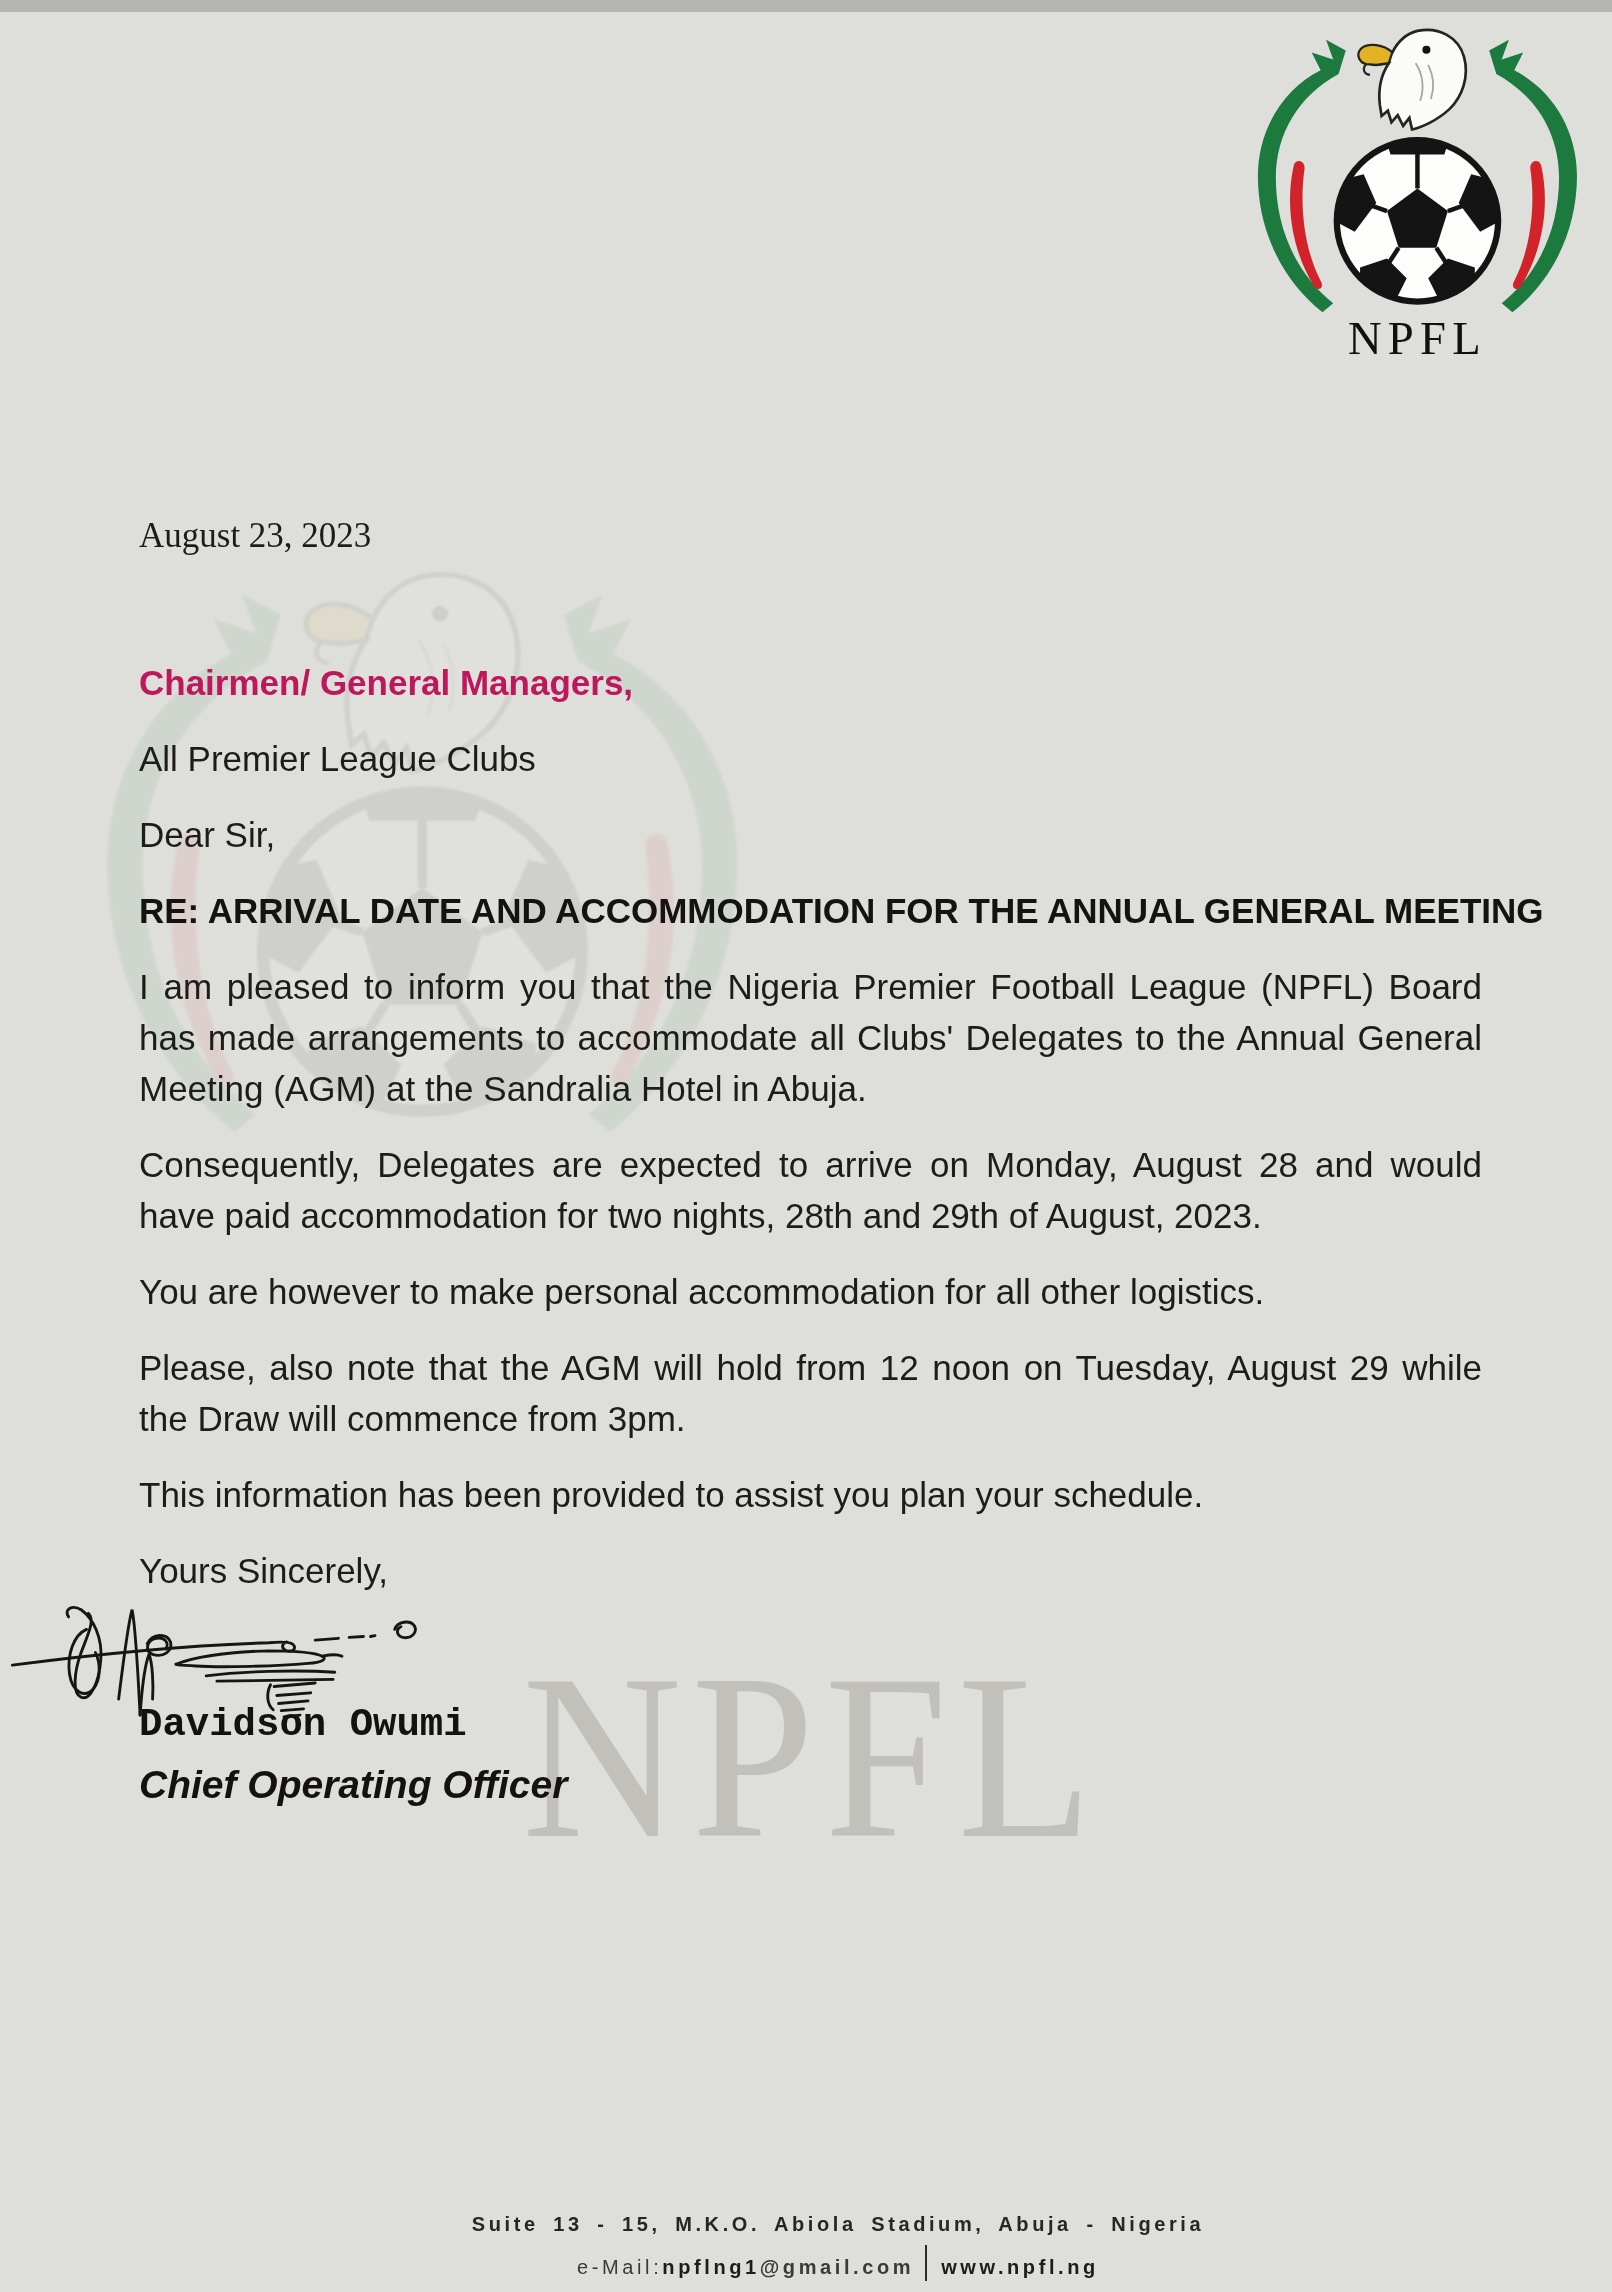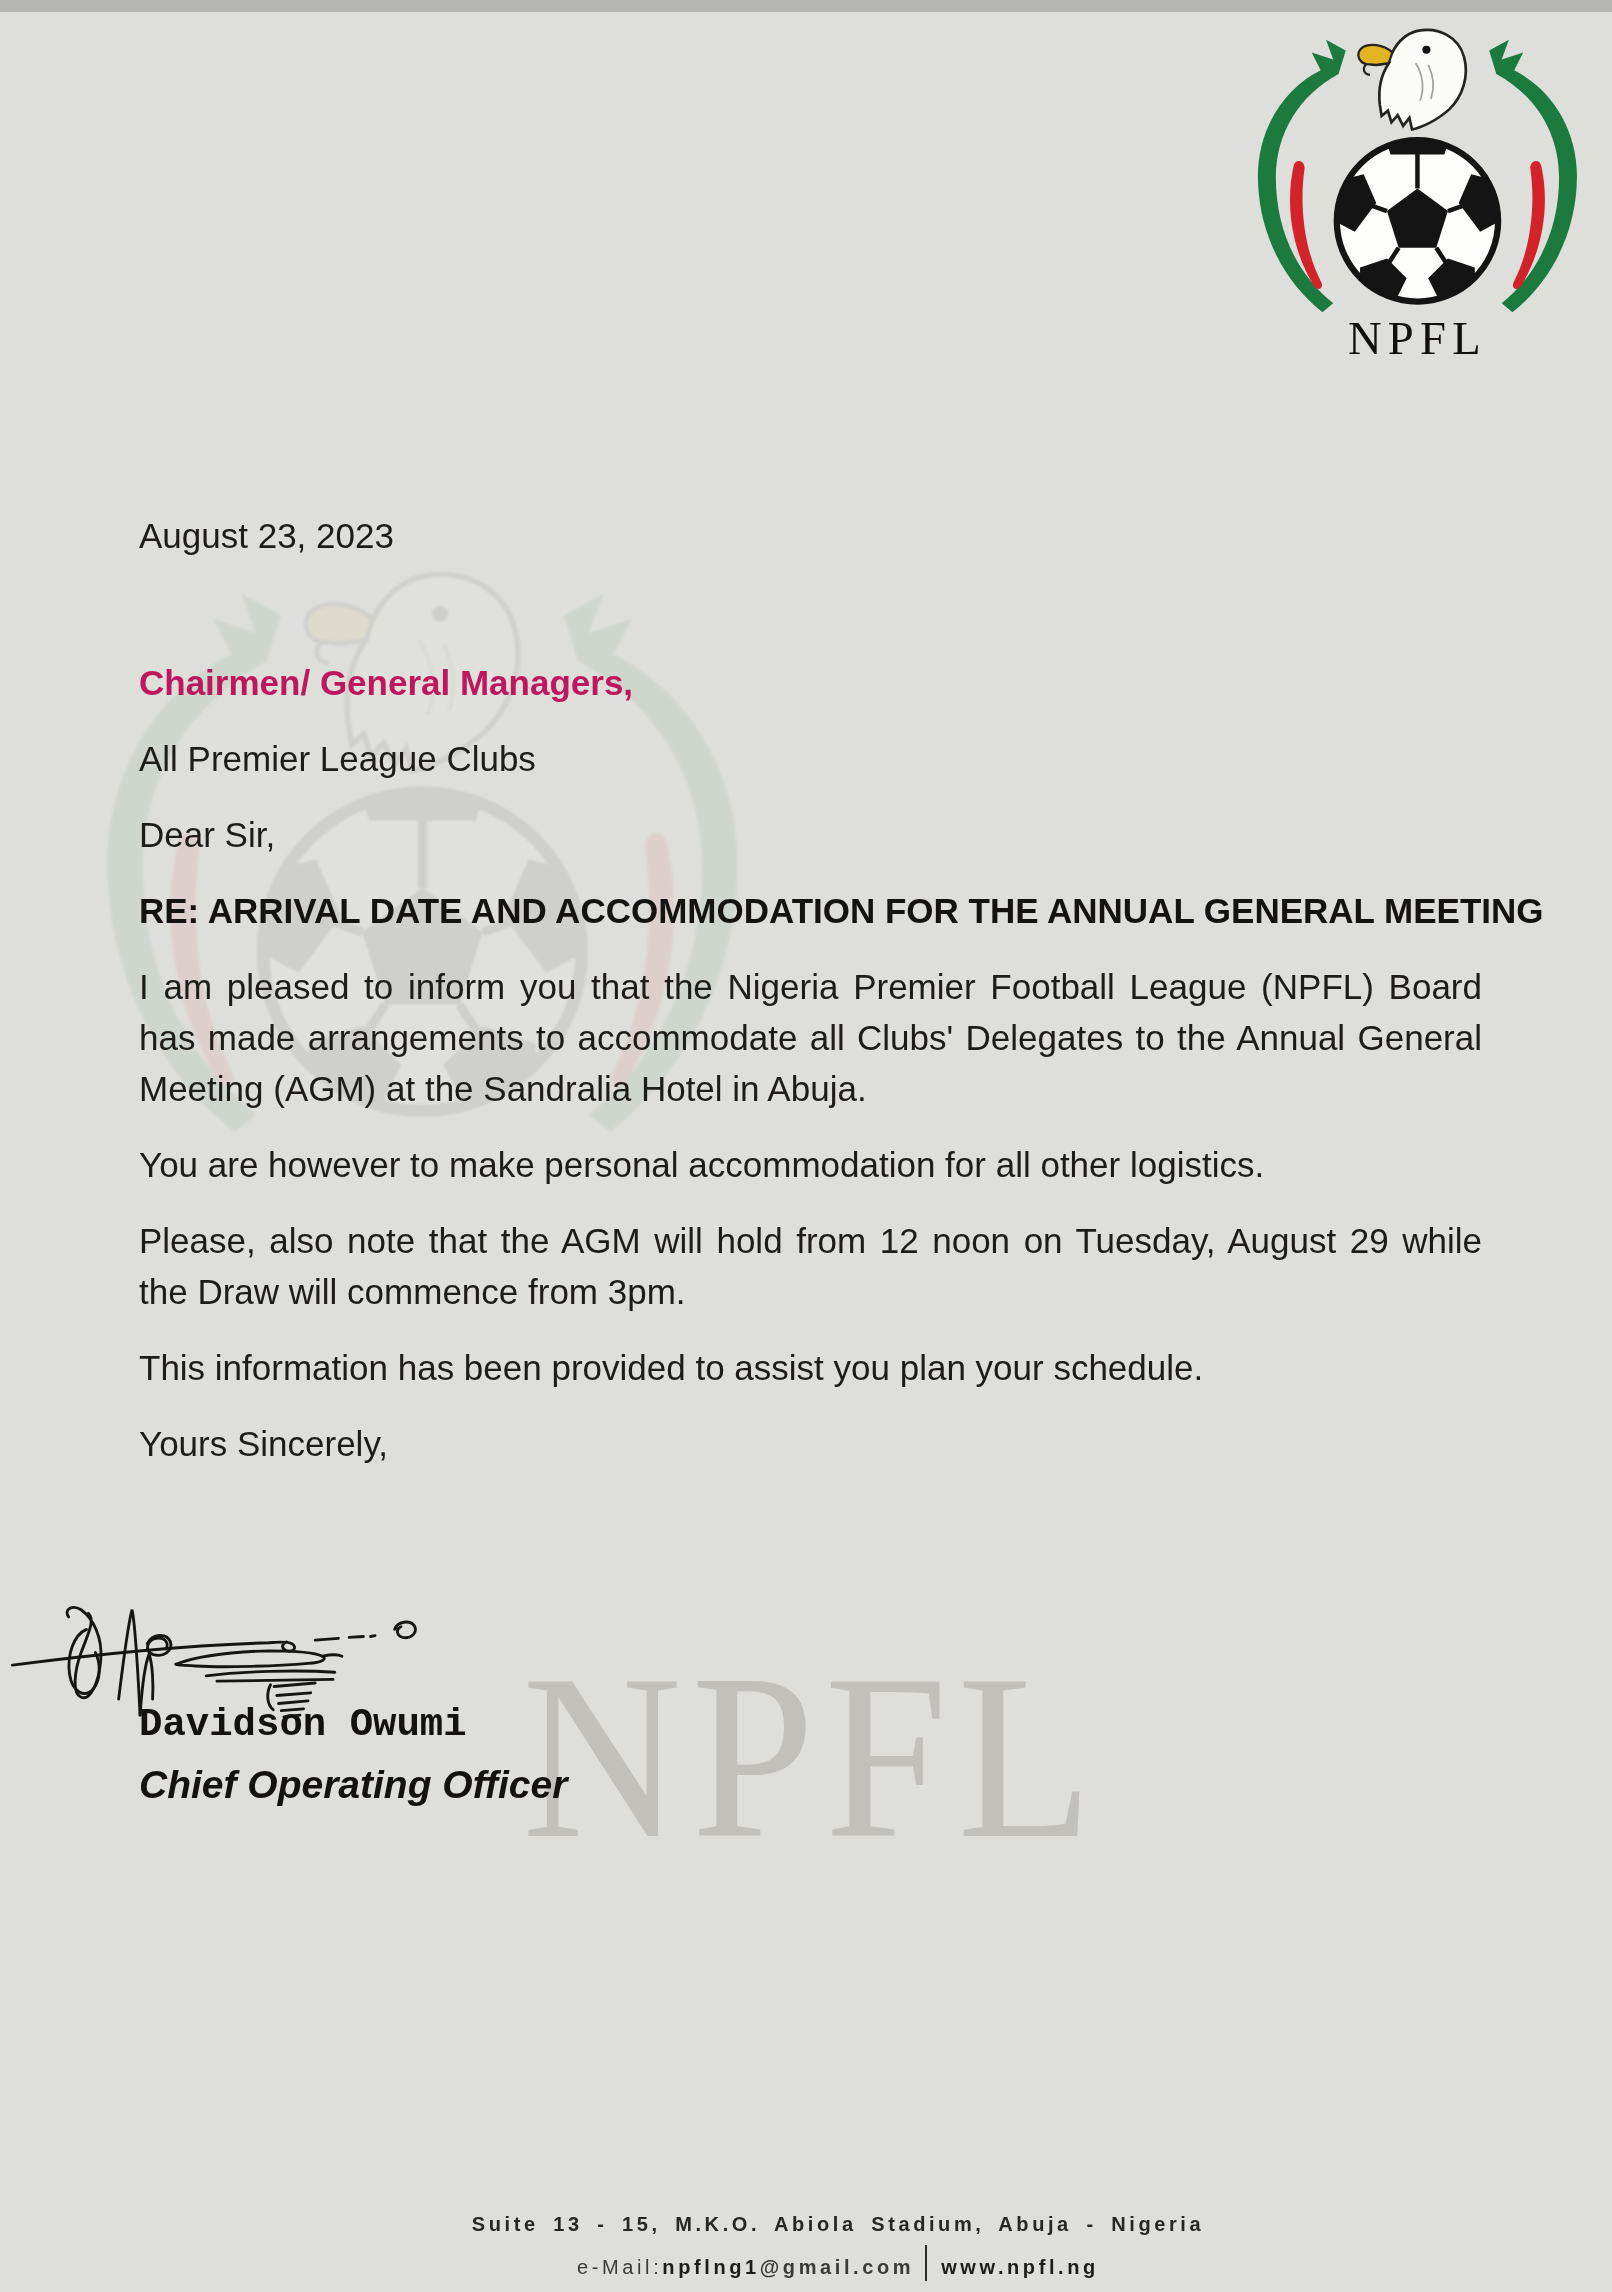--- a/index.html
+++ b/index.html
@@ -34,21 +34,21 @@
     color:rgba(138,131,117,0.32);
     transform:scaleX(0.94);transform-origin:left top;
     white-space:nowrap;
   }
   
   .content{
     position:absolute;left:139px;top:498px;width:1343px;
     font-size:35px;line-height:51px;
   }
   .content p{margin:0 0 25px 0;text-align:justify;}
-  .content p.date{margin-bottom:96px;}
+  .content p.date{margin-bottom:96px;font-family:Liberation Serif, serif;}
   .content p.bold{font-weight:bold;color:#be185d;}
   .content p.subject{font-weight:bold;color:#141311;white-space:nowrap;text-align:center;}
   .content p.closing{margin-bottom:0;}
   
   .signature{position:absolute;left:0;top:1587px;width:466px;height:134px;}
   .signatory{position:absolute;left:139px;top:1684px;line-height:59px;font-size:39px;}
   .signatory .name{font-weight:bold;color:#131210;font-family:Liberation Mono, monospace;}
   .signatory .role{font-weight:bold;font-style:italic;color:#131210;}
   
   .footer{
@@ -122,20 +122,21 @@
 
   <div class="serif-wm">NPFL</div>
 
   <div class="content">
     <p class="date">August 23, 2023</p>
     <p class="bold">Chairmen/ General Managers,</p>
     <p>All Premier League Clubs</p>
     <p>Dear Sir,</p>
     <p class="subject">RE: ARRIVAL DATE AND ACCOMMODATION FOR THE ANNUAL GENERAL MEETING</p>
     <p>I am pleased to inform you that the Nigeria Premier Football League (NPFL) Board has made arrangements to accommodate all Clubs' Delegates to the Annual General Meeting (AGM) at the Sandralia Hotel in Abuja.</p>
+    <p>Consequently, Delegates are expected to arrive on Monday, August 28 and would have paid accommodation for two nights, 28th and 29th of August, 2023.</p>
     <p>You are however to make personal accommodation for all other logistics.</p>
     <p>Please, also note that the AGM will hold from 12 noon on Tuesday, August 29 while the Draw will commence from 3pm.</p>
     <p>This information has been provided to assist you plan your schedule.</p>
     <p class="closing">Yours Sincerely,</p>
   </div>
 
   <svg class="signature" viewBox="0 0 520 150" aria-hidden="true">
     <g fill="none" stroke="#151513" stroke-width="3.2" stroke-linecap="round">
       <path d="M76 20 C70 12 80 6 90 12 C104 22 114 44 112 68 C110 94 100 114 90 110 C80 106 82 82 90 60 C98 38 106 24 98 16"></path>
       <path d="M96 34 C82 40 74 62 77 84 C80 104 94 112 104 100 C112 90 112 72 106 60"></path>

